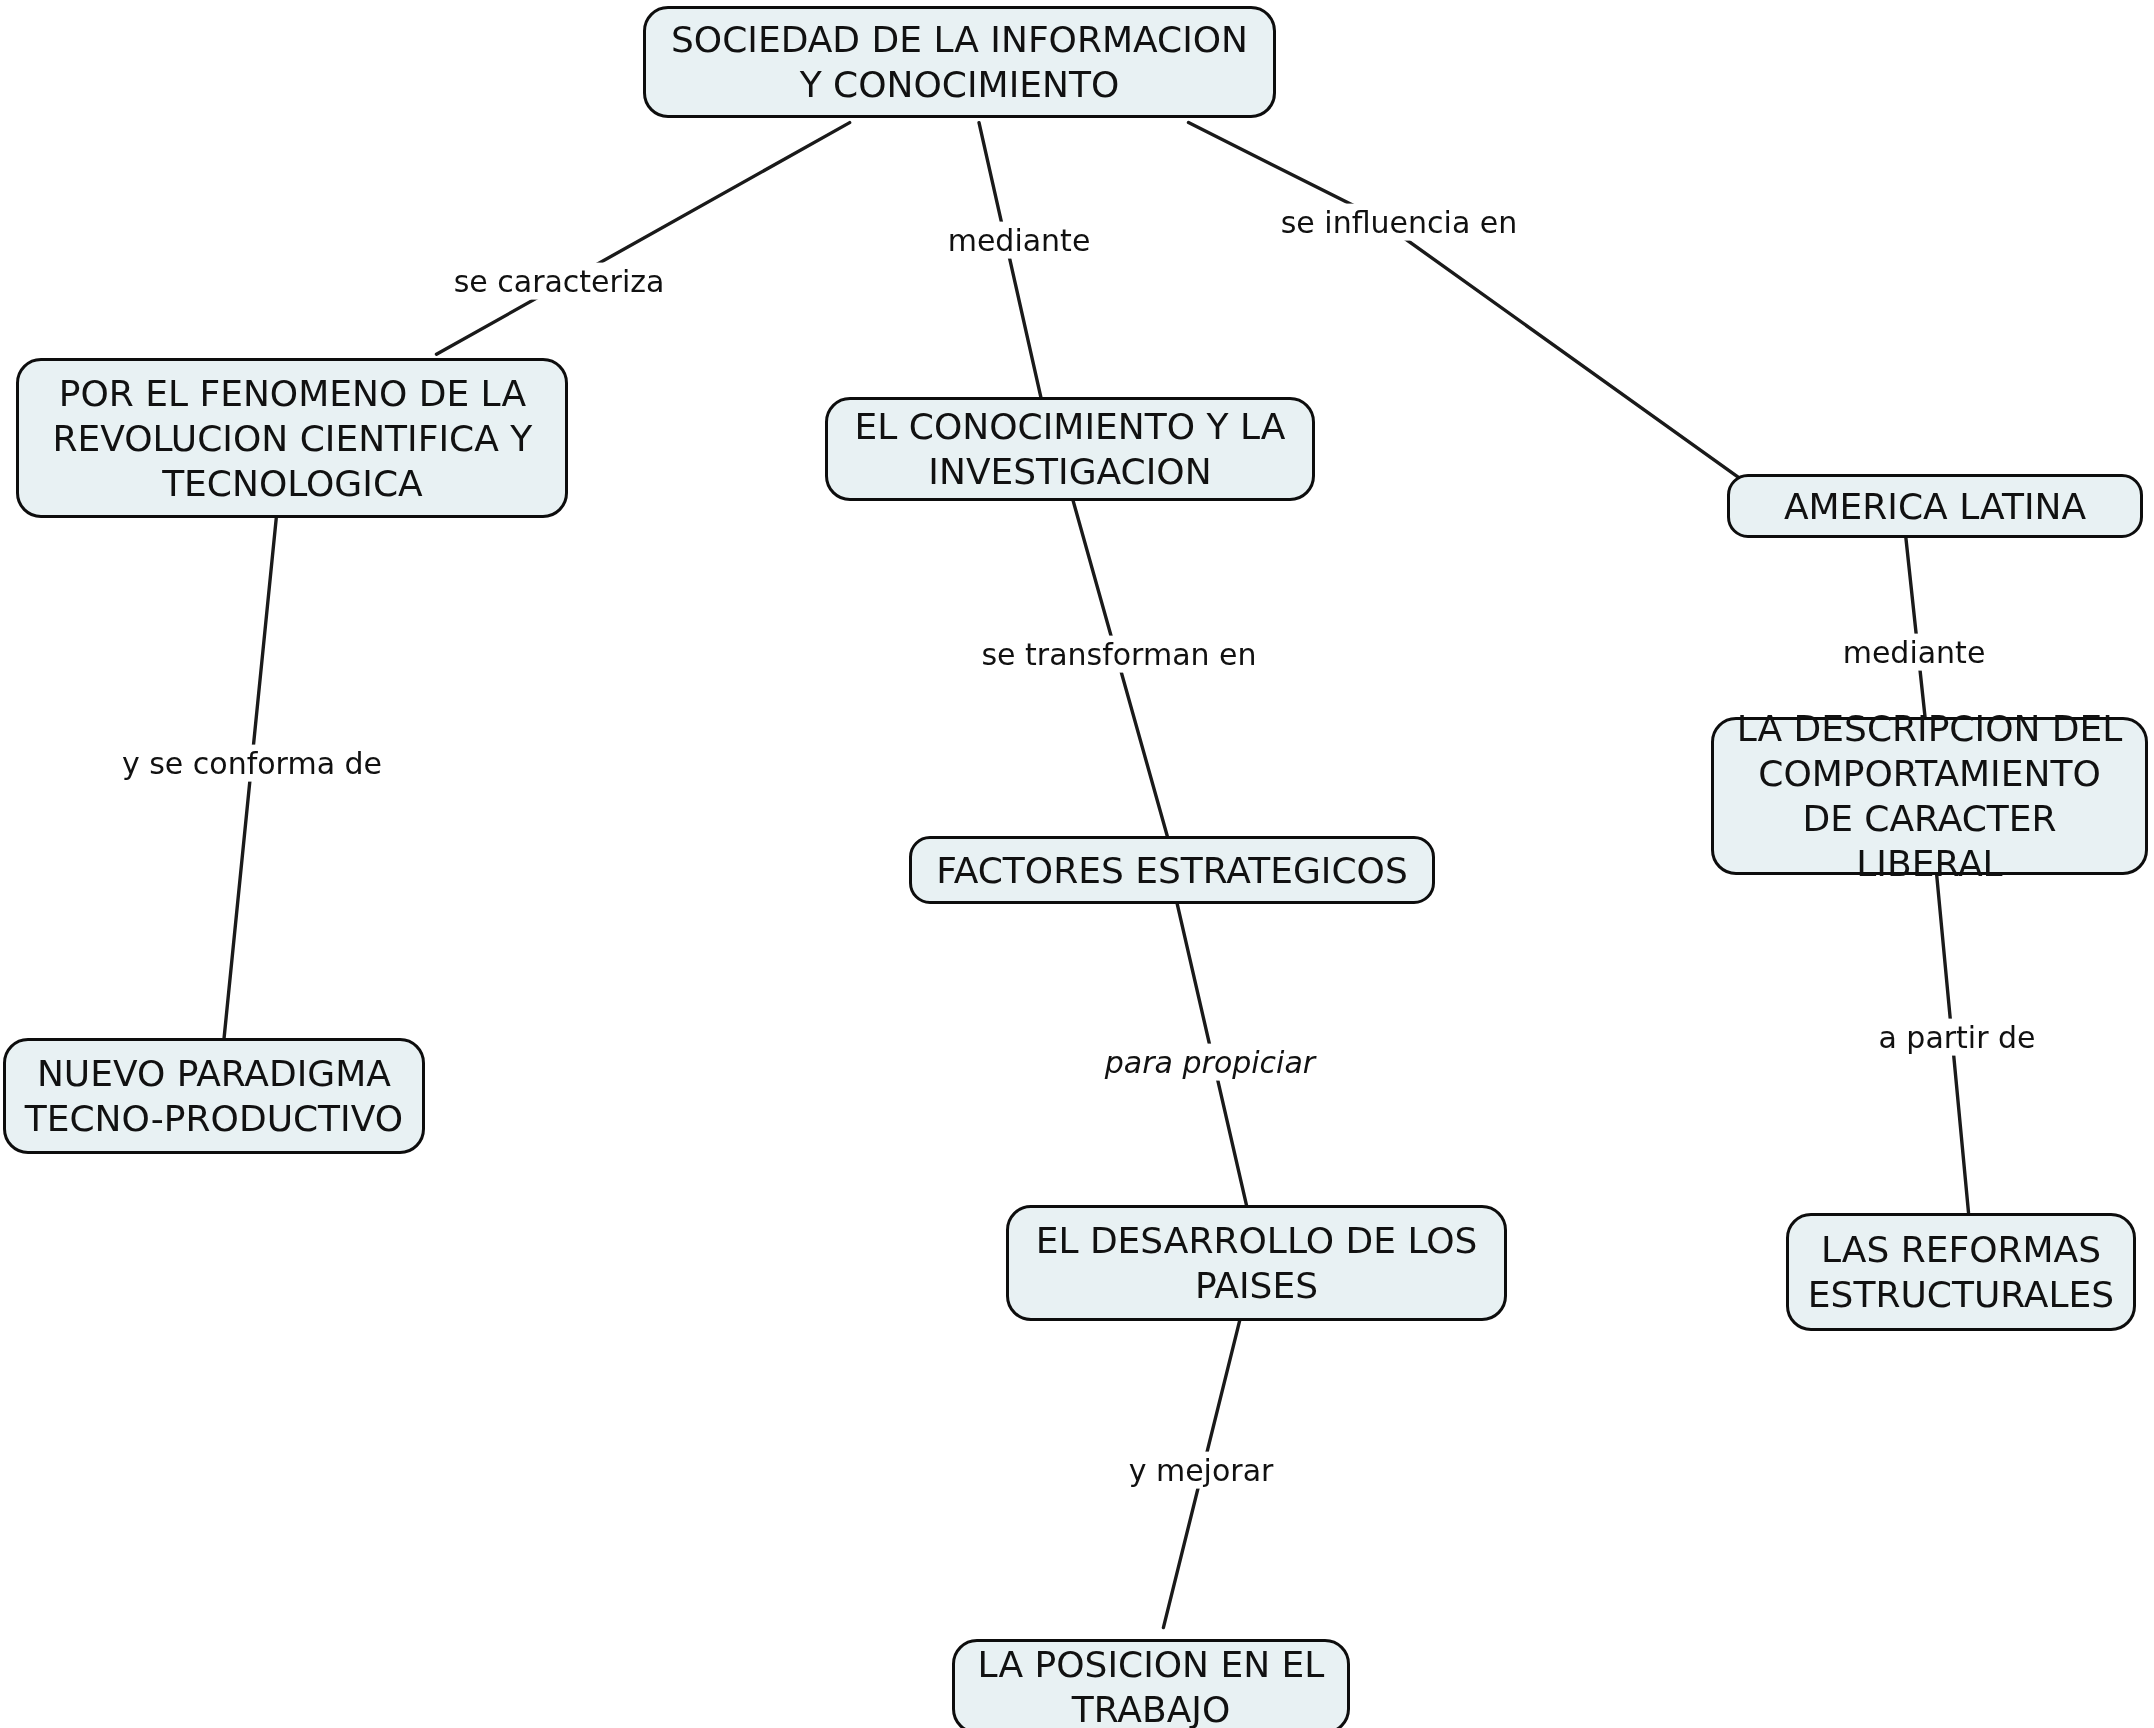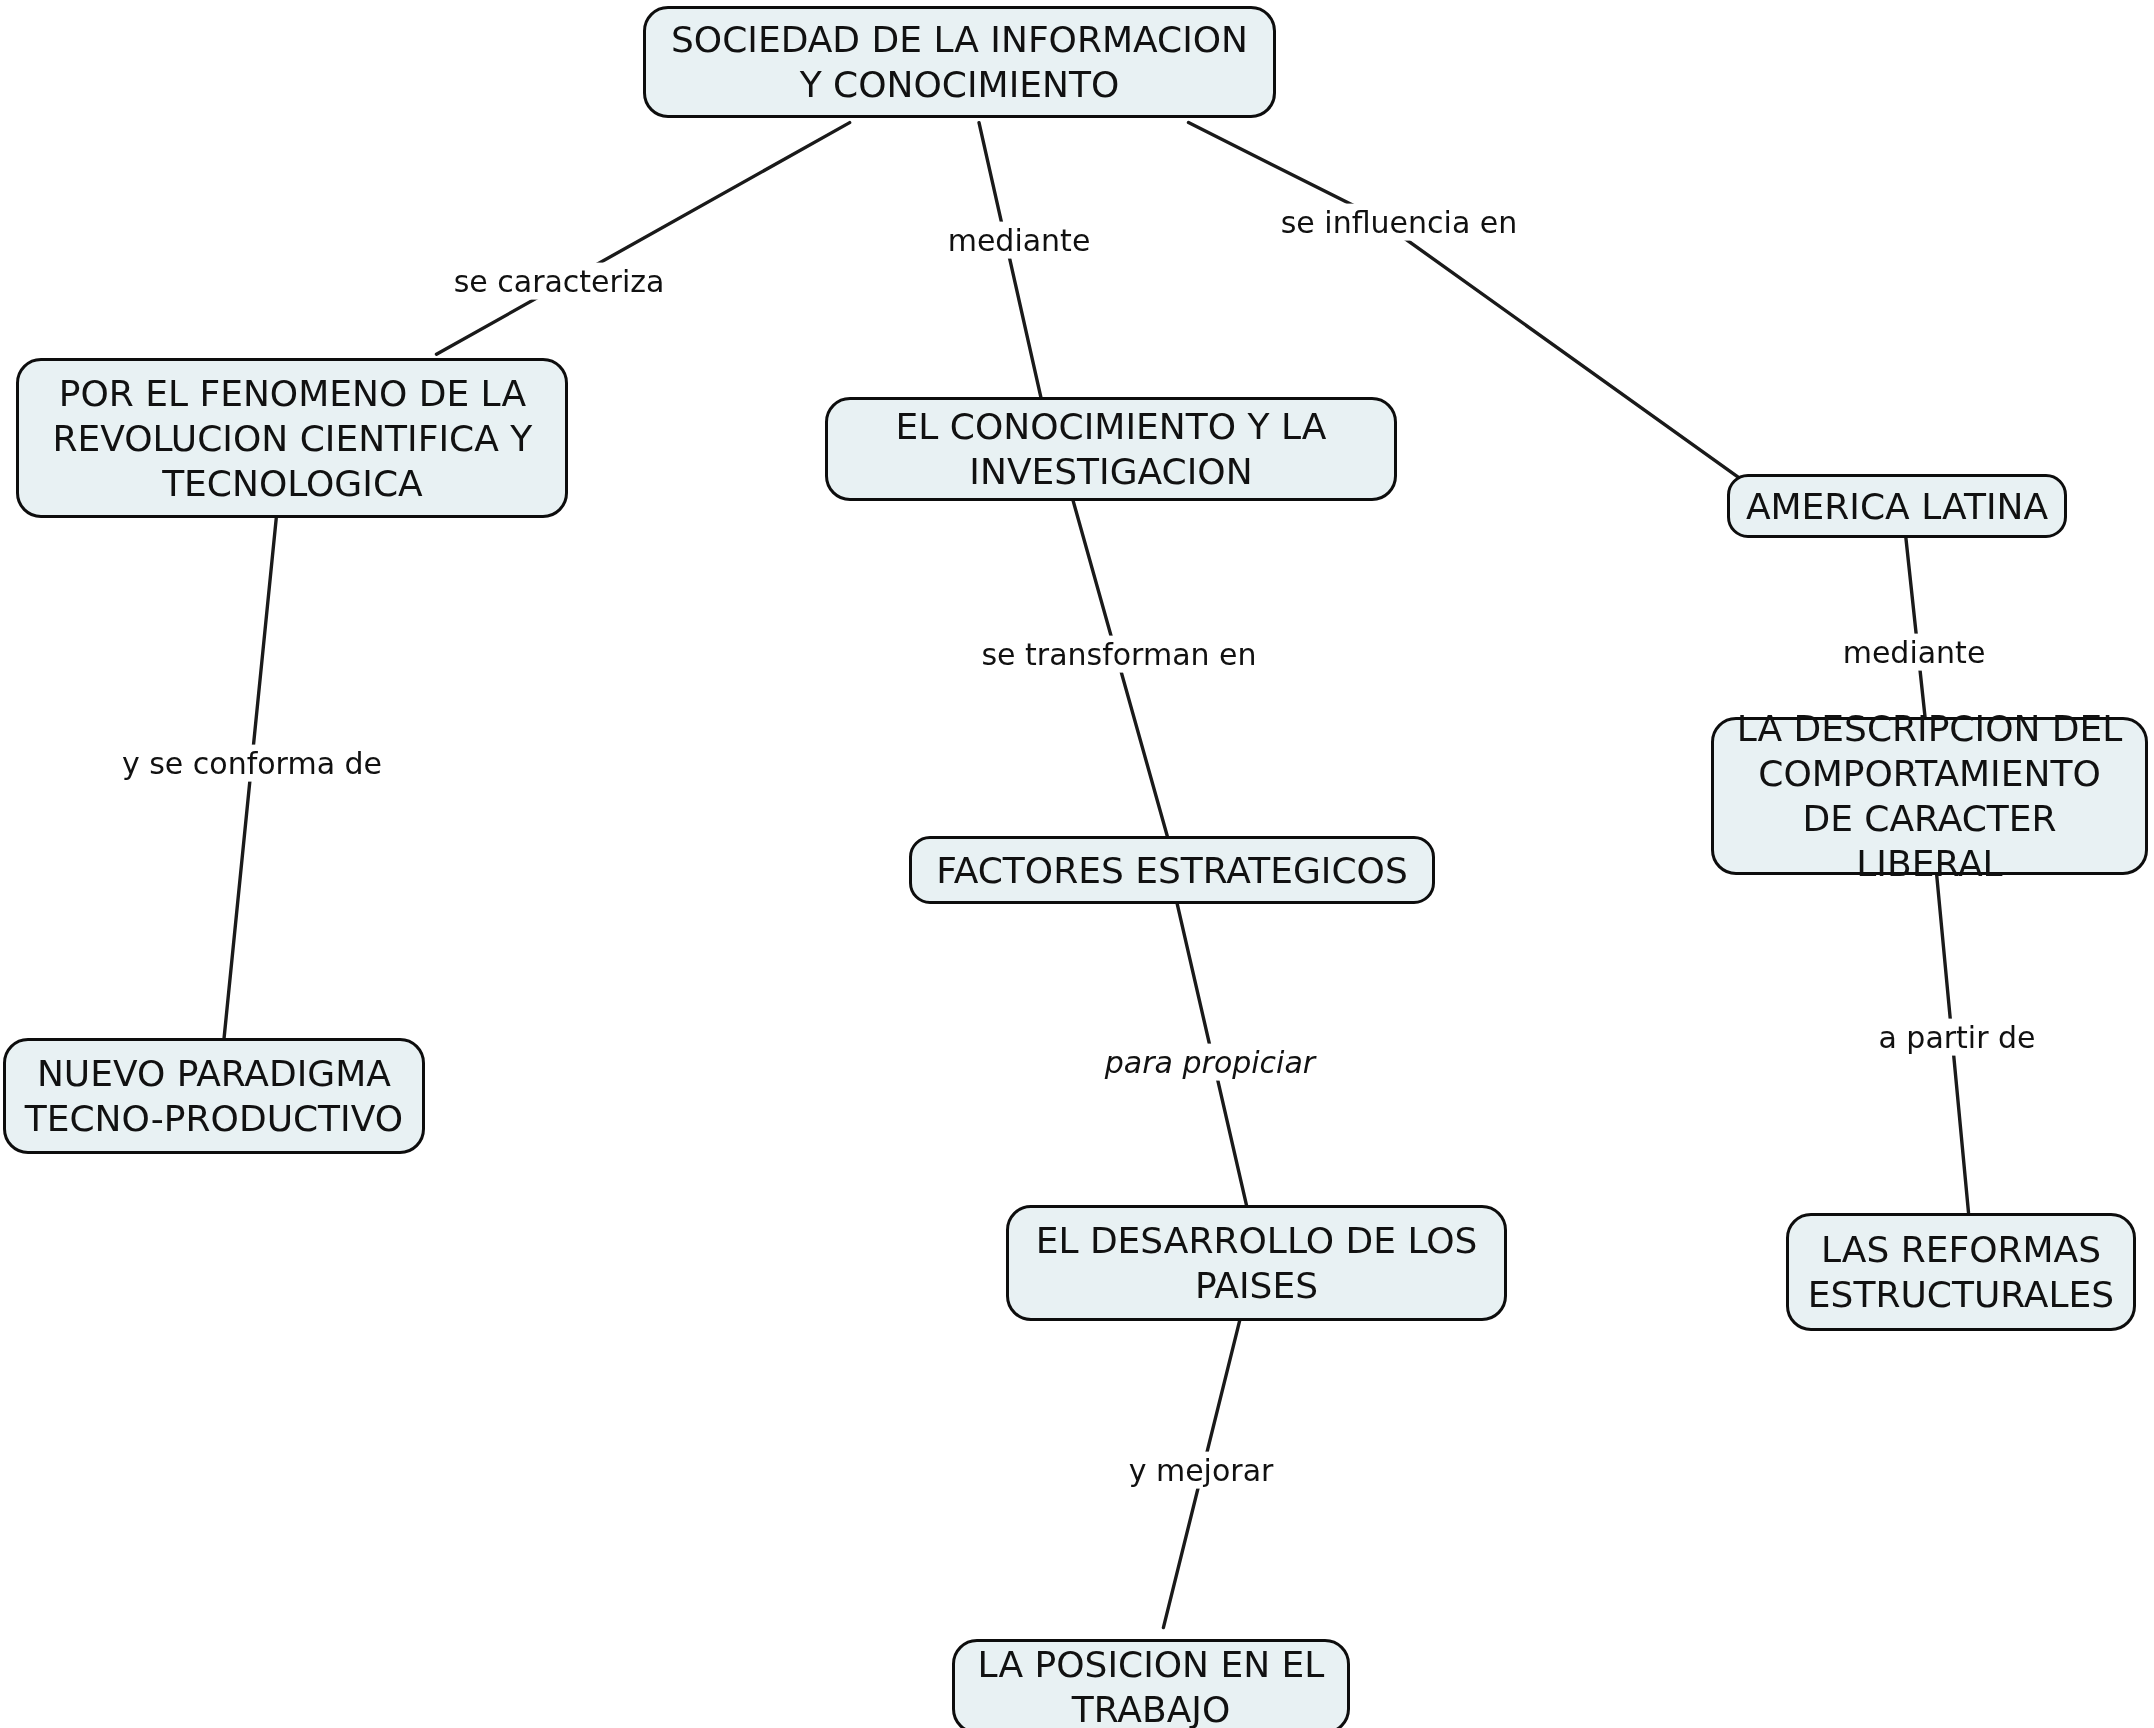--- a/index.html
+++ b/index.html
@@ -65,23 +65,23 @@
       <polyline points="1284,1368 1205,1686"></polyline>
       <polyline points="1974,556 1994,743"></polyline>
       <polyline points="2006,906 2039,1256"></polyline>
     </g>
   </svg>
 
   <div class="node" style="left:643px; top:5.8px; width:633px; height:112px;">SOCIEDAD DE LA INFORMACION Y CONOCIMIENTO</div>
 
   <div class="node" style="left:16.4px; top:358px; width:552px; height:160px;">POR EL FENOMENO DE LA REVOLUCION CIENTIFICA Y TECNOLOGICA</div>
 
-  <div class="node" style="left:825px; top:397px; width:572px; height:104px;">EL CONOCIMIENTO Y LA INVESTIGACION</div>
+  <div class="node" style="left:825px; top:397px; width:490px; height:104px;">EL CONOCIMIENTO Y LA INVESTIGACION</div>
 
-  <div class="node" style="left:1727px; top:474px; width:340px; height:64px; border-radius:21px;">AMERICA LATINA</div>
+  <div class="node" style="left:1727px; top:474px; width:416px; height:64px; border-radius:21px;">AMERICA LATINA</div>
 
   <div class="node" style="left:2.9px; top:1038px; width:422px; height:116px;">NUEVO PARADIGMA TECNO-PRODUCTIVO</div>
 
   <div class="node" style="left:909px; top:836px; width:526px; height:68px; border-radius:21px;">FACTORES ESTRATEGICOS</div>
 
   <div class="node" style="left:1006px; top:1205px; width:501px; height:116px;">EL DESARROLLO DE LOS PAISES</div>
 
   <div class="node" style="left:1786px; top:1213px; width:350px; height:118px;">LAS REFORMAS ESTRUCTURALES</div>
 
   <div class="node" style="left:1711px; top:717px; width:437px; height:158px;">LA DESCRIPCION DEL COMPORTAMIENTO DE CARACTER LIBERAL</div>

